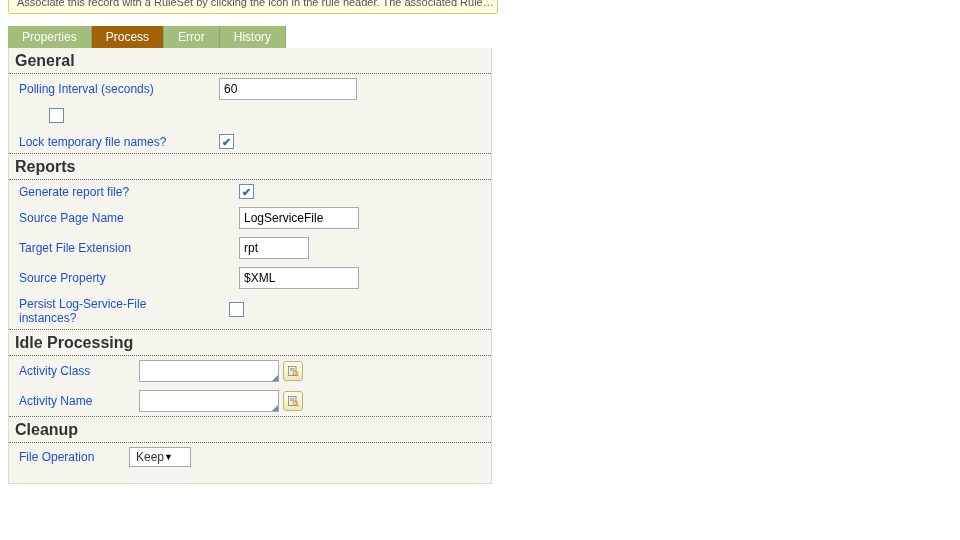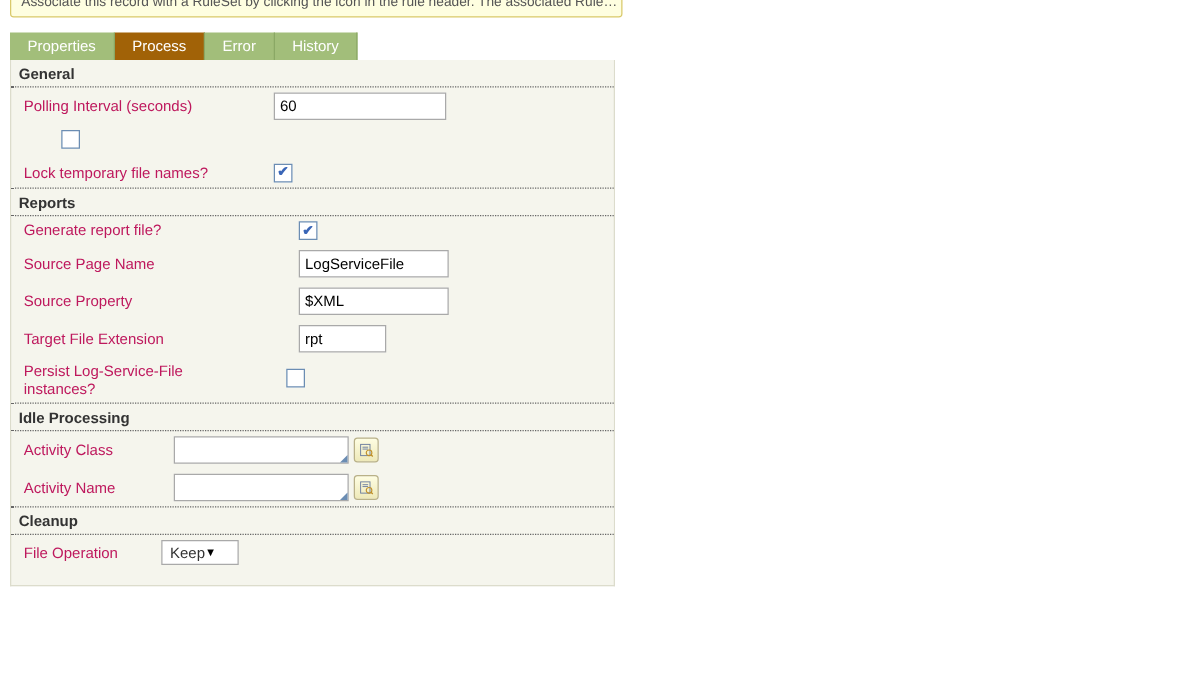--- a/index.html
+++ b/index.html
@@ -49,37 +49,37 @@
   }
   .content {
     background: #f5f5ed;
     border: 1px solid #dcdccc;
     border-top: none;
     padding: 0 0 12px 0;
     width: 482px;
   }
   .section-header {
     font-weight: bold;
-    font-size: 12px;
+    font-size: 16px;
     padding: 4px 6px 3px 6px;
     border-top: 1px dotted #666;
     border-bottom: 1px dotted #666;
     background: #f5f5ed;
   }
   .section-header.first {
     border-top: none;
   }
   .row {
     display: flex;
     align-items: center;
     padding: 4px 6px 4px 10px;
   }
   .row label {
     width: 170px;
-    color: #be185d;
+    color: #1d4ed8;
   }
   .row label.wide {
     width: 190px;
   }
   .row .val {
     flex: 0 0 auto;
     padding-left: 30px;
   }
   input.text {
     border: 1px solid #a9a9a9;
@@ -202,29 +202,29 @@
         </span>
       </div>
     </div>
     <div class="row">
       <label class="wide">Source Page Name</label>
       <div class="val">
         <input class="text med" value="LogServiceFile" style="">
       </div>
     </div>
     <div class="row">
+      <label class="wide">Target File Extension</label>
+      <div class="val">
+        <input class="text small" value="rpt" style="">
+      </div>
+    </div>
+    <div class="row">
       <label class="wide">Source Property</label>
       <div class="val">
         <input class="text med" value="$XML" style="">
-      </div>
-    </div>
-    <div class="row">
-      <label class="wide">Target File Extension</label>
-      <div class="val">
-        <input class="text small" value="rpt" style="">
       </div>
     </div>
     <div class="row">
       <label class="wide" style="width:180px">Persist Log-Service-File instances?</label>
       <div class="val">
         <span class="chk"></span>
       </div>
     </div>
 
     <div class="section-header">Idle Processing</div>

